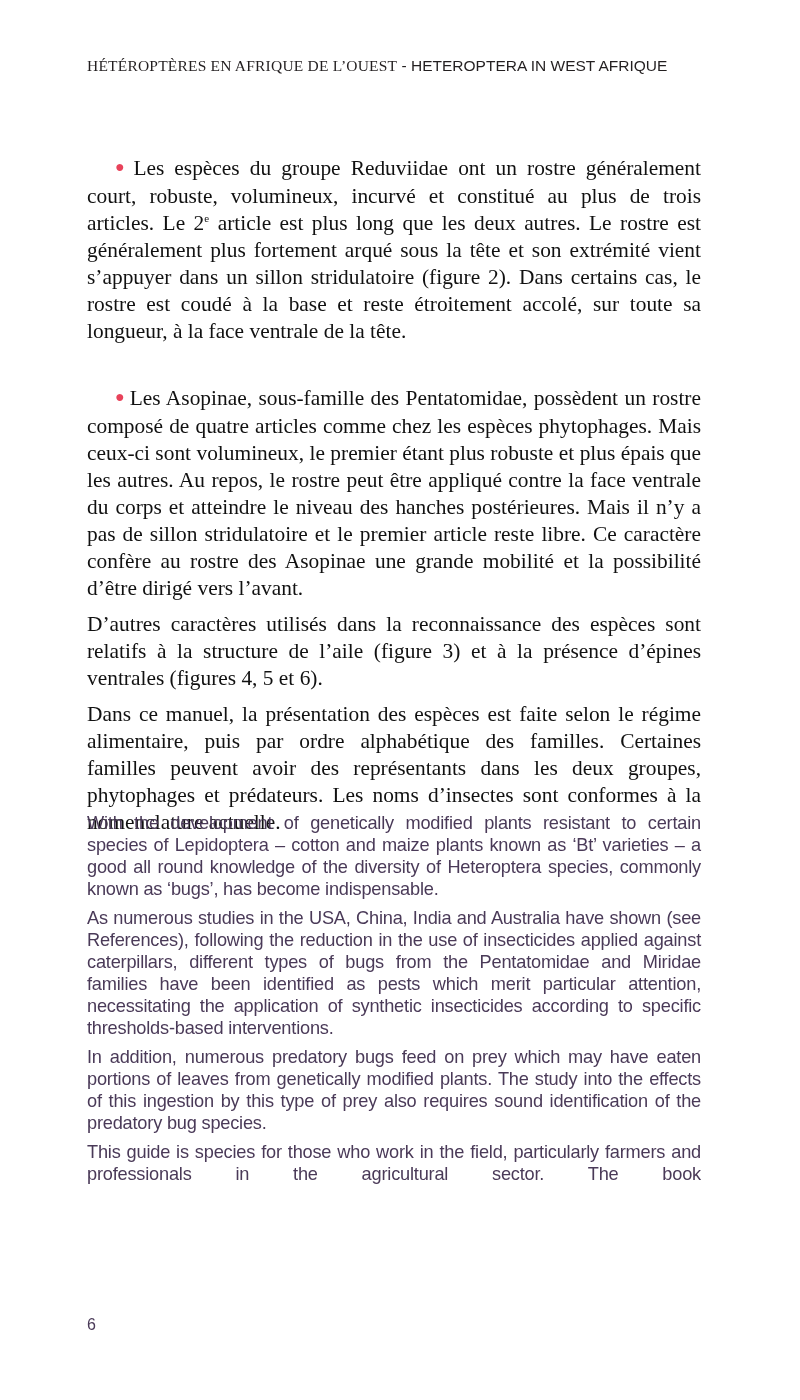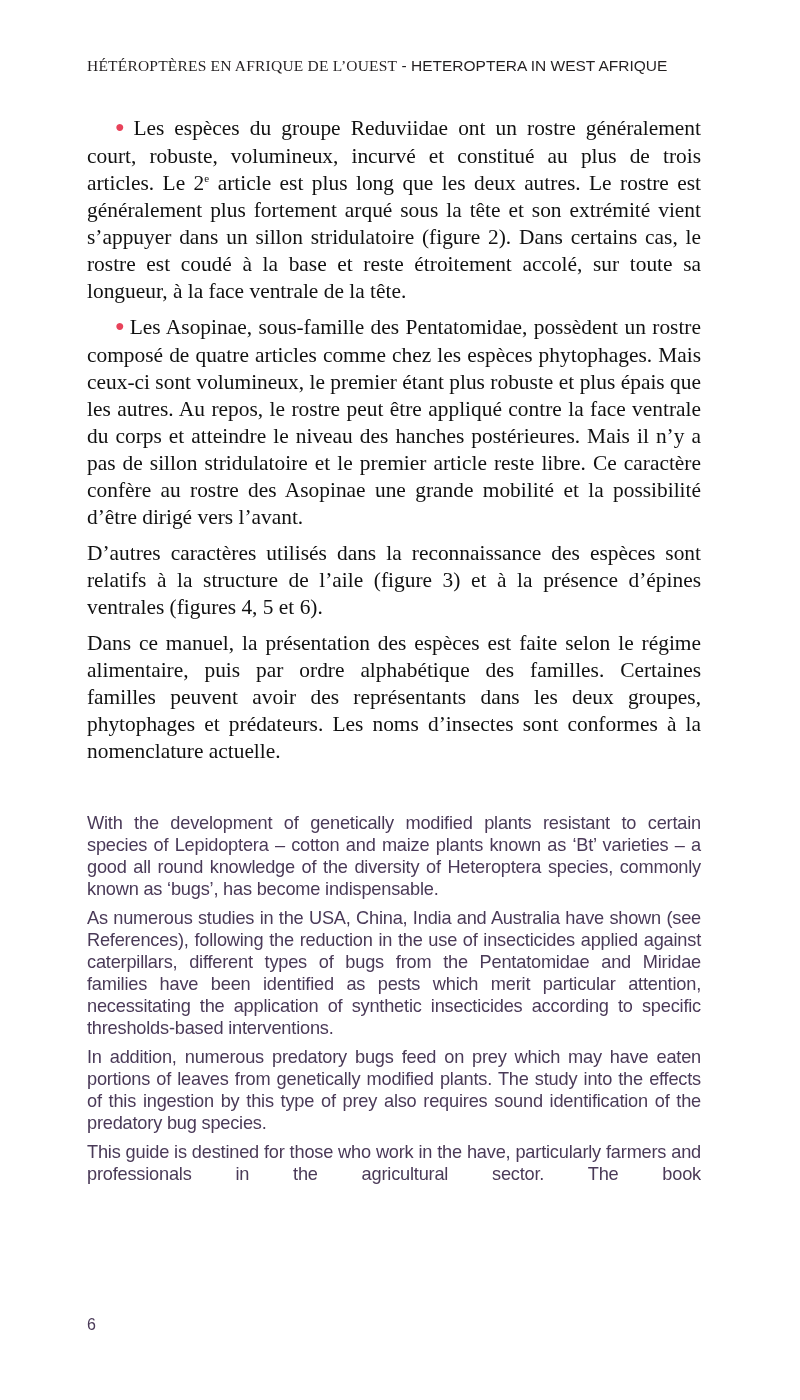--- a/index.html
+++ b/index.html
@@ -51,20 +51,21 @@
       hyphens: manual;
     }
     .french p {
       margin: 0 0 7px 0;
     }
     .french p.lead {
       margin-bottom: 0;
     }
     .french p.bullet {
       text-indent: 28px;
+      margin-top: 40px;
     }
     .bullet-dot {
       color: #e8425a;
       font-size: 16px;
       position: relative;
       top: -3px;
       margin-right: 4px;
       text-indent: 0;
     }
     .french p.tight {
@@ -115,18 +116,18 @@
     <p class="bullet tight"><span class="bullet-dot">●</span><span>Les espèces du groupe Reduviidae ont un rostre générale­ment court, robuste, volumineux, incurvé et constitué au plus de trois articles. Le 2</span><span class="sup">e</span><span> article est plus long que les deux autres. Le rostre est généralement plus fortement arqué sous la tête et son extrémité vient s’appuyer dans un sillon stridulatoire (figure 2). Dans certains cas, le rostre est coudé à la base et reste étroitement accolé, sur toute sa longueur, à la face ventrale de la tête.</span></p>
     <p class="bullet tight"><span class="bullet-dot">●</span><span>Les Asopinae, sous-famille des Pentatomidae, possèdent un rostre composé de quatre articles comme chez les espèces phyto­phages. Mais ceux-ci sont volumineux, le premier étant plus robuste et plus épais que les autres. Au repos, le rostre peut être appliqué contre la face ventrale du corps et atteindre le niveau des hanches postérieures. Mais il n’y a pas de sillon stridulatoire et le premier article reste libre. Ce caractère confère au rostre des Asopinae une grande mobilité et la possibilité d’être dirigé vers l’avant.</span></p>
     <p class="tight">D’autres caractères utilisés dans la reconnaissance des espèces sont relatifs à la structure de l’aile (figure 3) et à la présence d’épi­nes ventrales (figures 4, 5 et 6).</p>
     <p>Dans ce manuel, la présentation des espèces est faite selon le régime alimentaire, puis par ordre alphabétique des familles. Certaines familles peuvent avoir des représentants dans les deux groupes, phytophages et prédateurs. Les noms d’insectes sont conformes à la nomenclature actuelle.</p>
   </div>
 
   <div class="english">
     <p>With the development of genetically modified plants resistant to certain species of Lepidoptera – cotton and maize plants known as ‘Bt’ varieties – a good all round knowledge of the diversity of Heteroptera species, commonly known as ‘bugs’, has become indispensable.</p>
     <p>As numerous studies in the USA, China, India and Australia have shown (see References), following the reduction in the use of insect­icides applied against caterpillars, different types of bugs from the Pentatomidae and Miridae families have been identified as pests which merit particular attention, necessitating the application of synthetic insecticides according to specific thresholds-based interventions.</p>
     <p>In addition, numerous predatory bugs feed on prey which may have eaten portions of leaves from genetically modified plants. The study into the effects of this ingestion by this type of prey also requires sound identification of the predatory bug species.</p>
-    <p class="last-line-justify">This guide is destined for those who work in the have, particularly farmers and professionals in the agricultural sector. The book</p>
+    <p class="last-line-justify">This guide is species for those who work in the field, particularly farmers and professionals in the agricultural sector. The book</p>
   </div>
 
 </div>
 
 <div class="page-number">6</div>
 
 </body></html>

